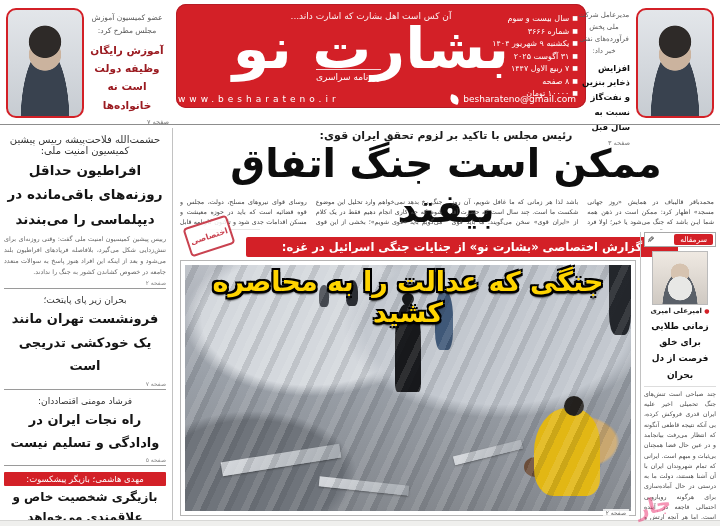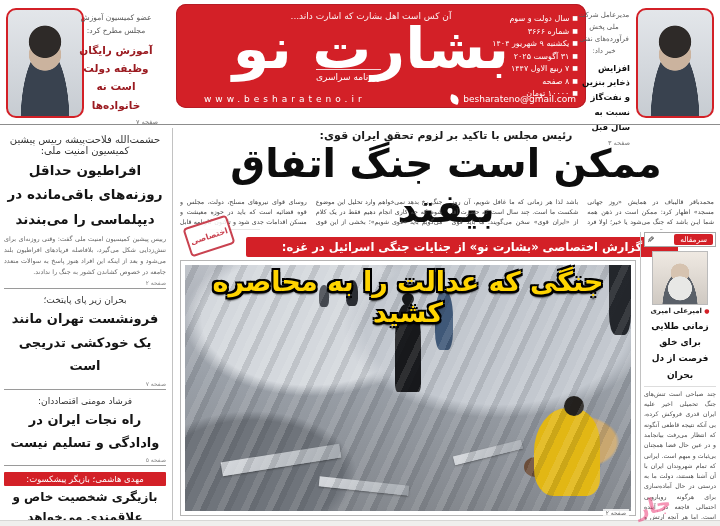--- a/index.html
+++ b/index.html
@@ -10,40 +10,40 @@
   .masthead { position:absolute; left:176px; top:4px; width:410px; height:104px;
     background:#d32027; border-radius:10px; color:#fff; box-shadow:0 0 0 1px #b71c25 inset; }
   .tagline { position:absolute; top:7px; left:70px; width:250px; text-align:center; font-size:9px; opacity:.95; }
   .brand-title { position:absolute; top:14px; left:30px; width:330px; text-align:center;
     font-size:56px; font-weight:bold; line-height:1.1; transform:scaleX(1.05); white-space:nowrap; }
   .brand-subtitle { position:absolute; bottom:26px; left:140px; font-size:9px; letter-spacing:3px;
     border-top:1px solid rgba(255,255,255,.8); padding-top:2px; }
   .info-list { position:absolute; top:8px; right:8px; width:118px; text-align:right; }
   .info-list .item { font-size:8px; line-height:11.5px; white-space:nowrap; }
   .info-list .sq { display:inline-block; font-size:6px; margin-left:3px; vertical-align:1px; }
-  .webline { position:absolute; bottom:3px; left:28px; right:10px; height:13px; direction:ltr;
+  .webline { position:absolute; bottom:3px; left:2px; right:10px; height:13px; direction:ltr;
     display:flex; justify-content:space-between; align-items:center; font-size:9px;gap:36px; }
   .webline .www { letter-spacing:4px; font-size:9px; }
   .webline .leaf { width:9px; height:9px; background:#fff; border-radius:1px 70% 1px 70%; transform:rotate(15deg); margin:0 4px; }
   .webline .right-group{ display:flex; align-items:flex-end; }
 
   
   .portrait { background:
       radial-gradient(circle at 50% 30%, #2e2a28 0 19%, transparent 20%),
       radial-gradient(circle at 50% 42%, #cbb39e 0 22%, transparent 23%),
       radial-gradient(ellipse at 50% 105%, #39424f 0 46%, transparent 47%),
       linear-gradient(180deg,#e3e6ea,#c7ccd2); }
   .teaser { position:absolute; top:4px; height:118px; }
   .teaser .photo { position:absolute; top:4px; width:78px; height:110px; border:2px solid #d32027; border-radius:10px; overflow:hidden; }
   .teaser .kicker { font-size:7.5px; color:#5a5a5a; line-height:1.7; text-align:center; }
   .teaser .headline { font-weight:bold; line-height:1.75; text-align:center; margin-top:3px; }
   .teaser .page { font-size:6.5px; color:#777; margin-top:4px; text-align:right; }
   .teaser-left { left:4px; width:168px; }
   .teaser-left .photo { left:2px; background-position:center; }
-  .teaser-left .txt { position:absolute; right:14px; top:8px; width:84px; }
+  .teaser-left .txt { position:absolute; right:3px; top:8px; width:84px; }
   .teaser-left .headline { color:#9b1b21; font-size:10.5px; }
   .teaser-right { right:4px; width:130px; }
   .teaser-right .photo { right:2px; }
   .teaser-right .txt { position:absolute; left:86px; right:86px; top:6px; width:52px; left:0; }
   .teaser-right .kicker { font-size:7px; text-align:center; }
   .teaser-right .headline { color:#111; font-size:8.5px; text-align:right; }
 
   .top-rule { position:absolute; top:124px; left:0; right:0; border-top:1.5px solid #8d8d8d; }
   .v-rule { position:absolute; width:0; border-left:1px solid #c2c2c2; }
 
@@ -134,21 +134,21 @@
       <div class="headline">آموزش رایگان وظیفه دولت است نه خانواده‌ها</div>
       <div class="page">صفحه ۷</div>
     </div>
   </div>
 
   <div class="masthead">
     <div class="tagline">آن کس است اهل بشارت که اشارت داند...</div>
     <div class="brand-title">بشارت نو</div>
     <div class="brand-subtitle">روزنامه سراسری</div>
     <div class="info-list">
-      <div class="item"><span class="sq">■</span><span>سال دولت و سوم</span></div>
+      <div class="item"><span class="sq">■</span><span>سال بیست و سوم</span></div>
       <div class="item"><span class="sq">■</span><span>شماره ۳۶۶۶</span></div>
       <div class="item"><span class="sq">■</span><span>یکشنبه ۹ شهریور ۱۴۰۴</span></div>
       <div class="item"><span class="sq">■</span><span>۳۱ آگوست ۲۰۲۵</span></div>
       <div class="item"><span class="sq">■</span><span>۷ ربیع الاول ۱۴۴۷</span></div>
       <div class="item"><span class="sq">■</span><span>۸ صفحه</span></div>
       <div class="item"><span class="sq">■</span><span>۱۰۰۰۰ تومان</span></div>
     </div>
     <div class="webline">
       <span class="www">www.besharateno.ir</span>
       <span class="right-group">

